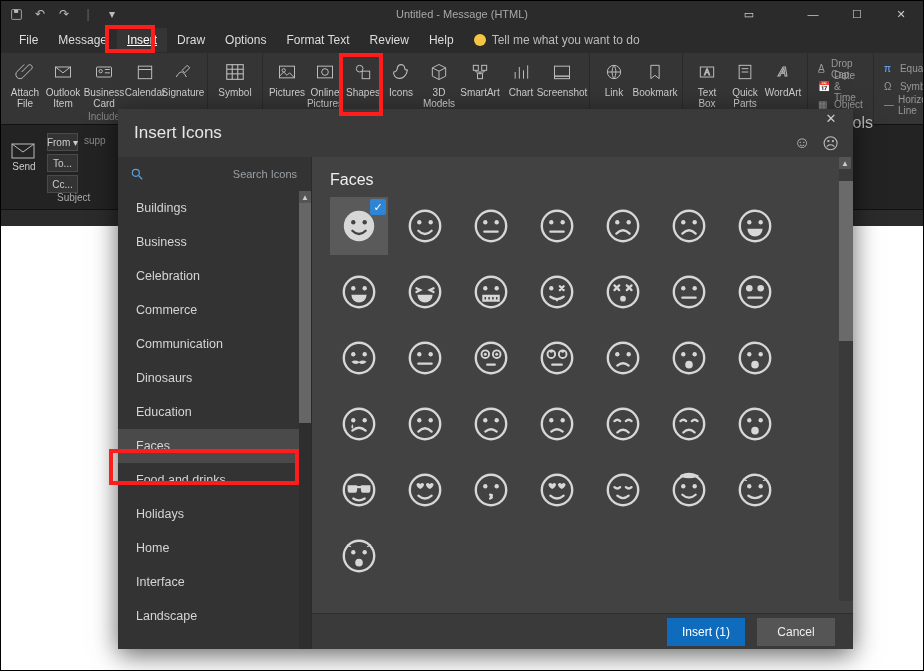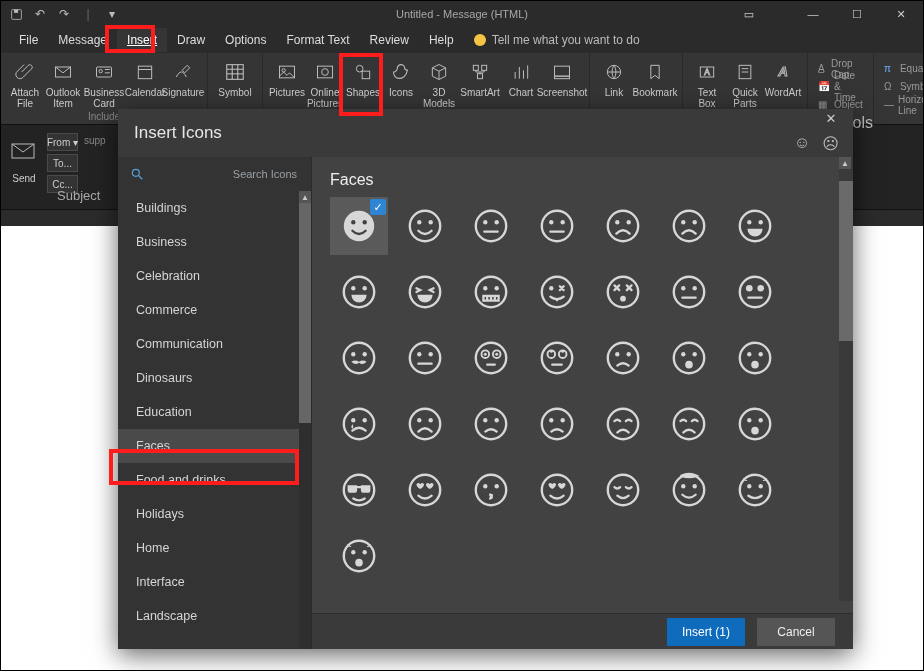--- a/index.html
+++ b/index.html
@@ -103,25 +103,25 @@
   .hl.hl-faces{left:108px;top:448px;width:190px;height:36px;}
 
   
   .msgbar{
     background:#232323;
     height:85px;
     display:flex;
     border-bottom:1px solid #111;
     position:relative;
   }
-  .sendbox{width:46px;display:flex;flex-direction:column;align-items:center;justify-content:flex-start;padding-top:18px;gap:12px;}
+  .sendbox{width:46px;display:flex;flex-direction:column;align-items:center;justify-content:flex-start;padding-top:18px;gap:0;}
   .sendbox .ico{width:26px;height:18px;}
   .fields{display:flex;flex-direction:column;gap:3px;padding:8px 0;}
   .fbtn{width:31px;height:18px;background:#333;border:1px solid #4a4a4a;color:#ccc;font-size:10px;display:flex;align-items:center;justify-content:center;}
-  .flabel{font-size:13px;color:#aaa;padding:2px 6px;}
+  .flabel{font-size:10px;color:#aaa;padding:2px 6px;}
   .suppm{color:#888;font-size:10px;padding-top:10px;padding-left:6px;}
 
   .paper{position:absolute;top:225px;bottom:0;left:0;right:0;background:#fff;z-index:1;}
 
   
   .dialog{
     position:absolute;
     left:117px;top:108px;
     width:735px;height:540px;
     background:var(--panel);

